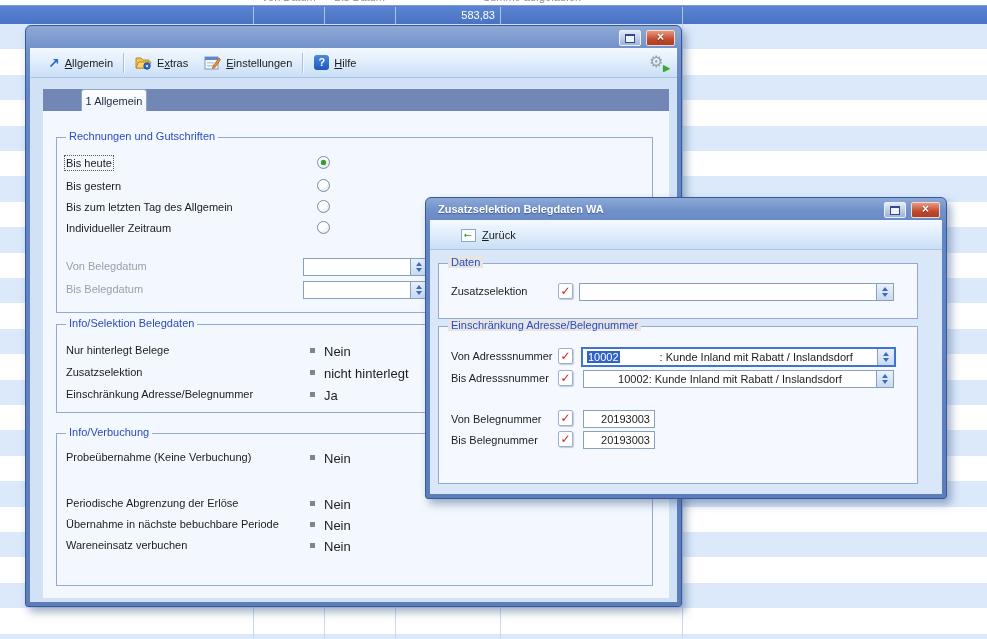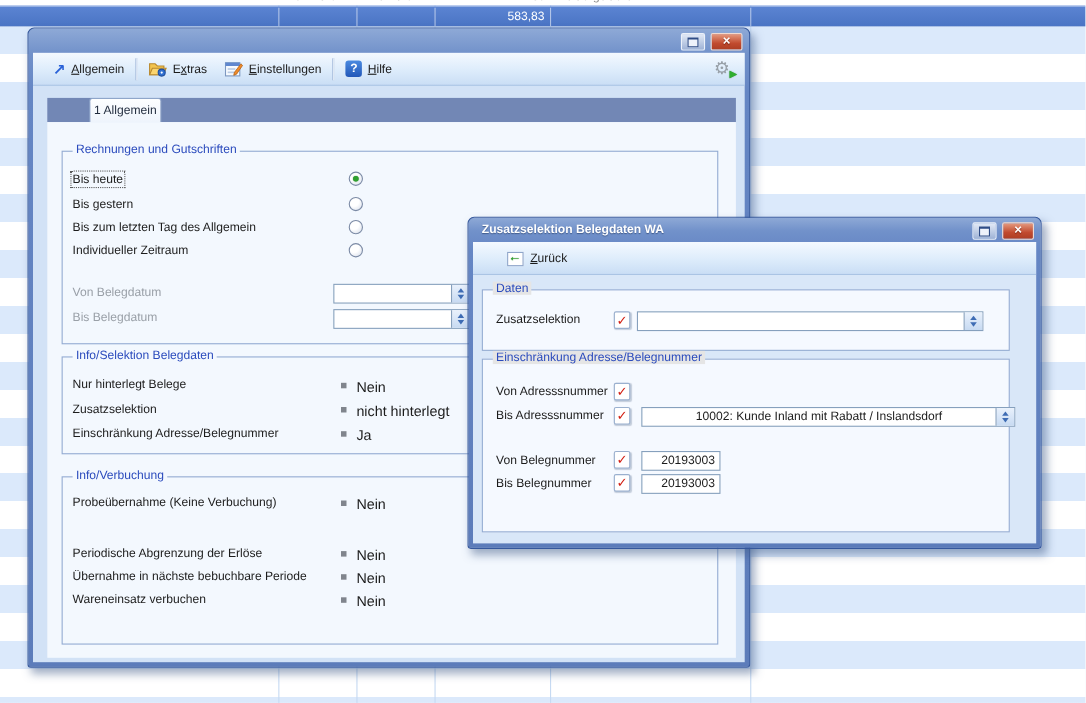--- a/index.html
+++ b/index.html
@@ -275,24 +275,34 @@
             <div class="dn"></div>
           </div>
       </div>
 
       <div class="group g2" style="left:8px;top:106px;width:478px;height:156px">
         <span class="cap">Einschränkung Adresse/Belegnummer</span>
       </div>
 
       <span class="lbl" style="left:21px;top:130px">Von Adresssnummer</span>
       <div class="checkicon" style="left:128px;top:128px"><span>✓</span></div>
+      <div class="field focus" style="left:151px;top:127px;width:315px;height:20px">
+        <div class="ftext">
+            <span class="selhl">10002</span>
+            <span class="resttext">: Kunde Inland mit Rabatt / Inslandsdorf</span>
+          </div>
+        <div class="spin">
+            <div class="up"></div>
+            <div class="dn"></div>
+          </div>
+      </div>
 
       <span class="lbl" style="left:21px;top:152px">Bis Adresssnummer</span>
       <div class="checkicon" style="left:128px;top:150px"><span>✓</span></div>
-      <div class="field" style="left:153px;top:150px;width:340px;height:18px">
+      <div class="field" style="left:153px;top:150px;width:311px;height:18px">
         <div class="ftext center">10002: Kunde Inland mit Rabatt / Inslandsdorf</div>
         <div class="spin">
             <div class="up"></div>
             <div class="dn"></div>
           </div>
       </div>
 
       <span class="lbl" style="left:21px;top:193px">Von Belegnummer</span>
       <div class="checkicon" style="left:128px;top:190px"><span>✓</span></div>
       <div class="field" style="left:153px;top:190px;width:72px;height:18px">

